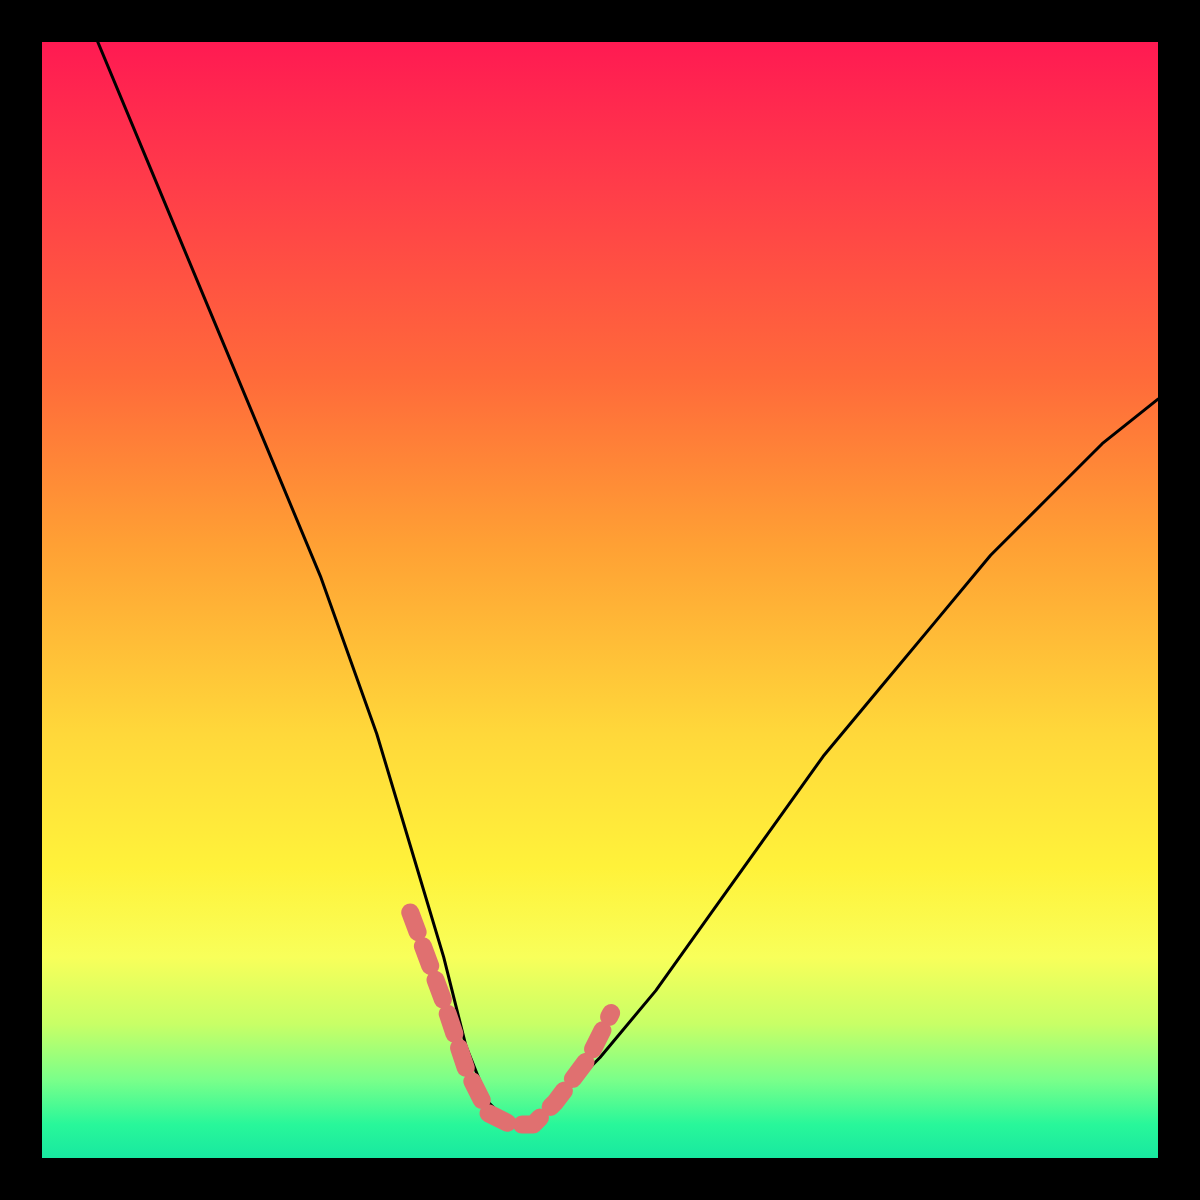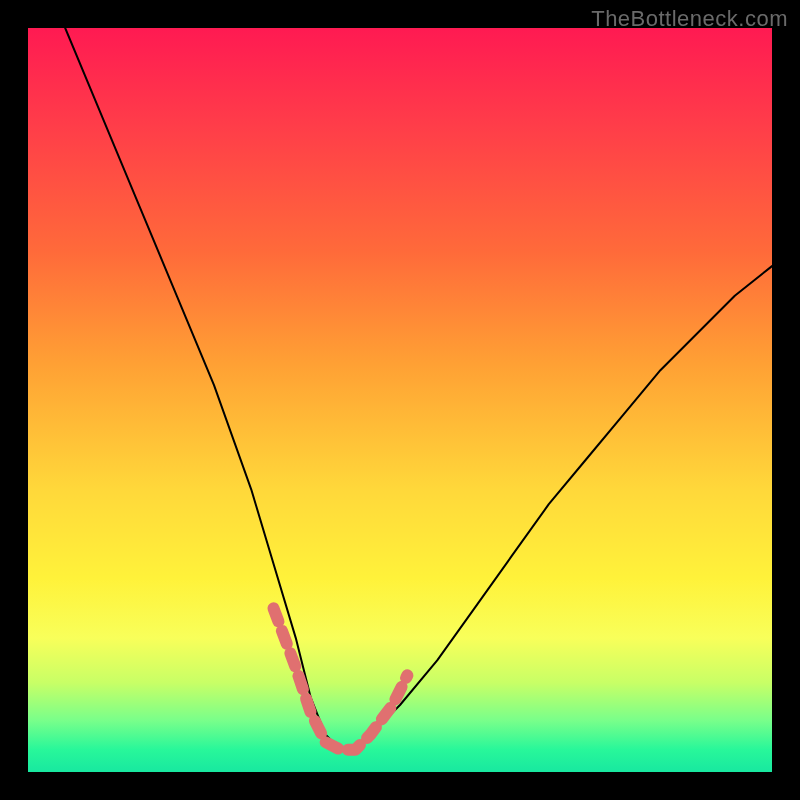--- a/index.html
+++ b/index.html
@@ -61,14 +61,13 @@
 
 <div class="outer">
   <div class="plot">
 
     <svg class="curves" viewBox="0 0 744 744" preserveAspectRatio="none">
       <path id="curve-main" fill="none" stroke="#000" stroke-width="2" stroke-linecap="round" stroke-linejoin="round" d="M37.2 0.0 L74.4 89.3 L111.6 178.6 L148.8 267.8 L186.0 357.1 L223.2 461.3 L245.5 535.7 L267.8 610.1 L282.7 669.6 L297.6 706.8 L312.5 721.7 L327.4 721.7 L342.2 706.8 L372.0 677.0 L409.2 632.4 L446.4 580.3 L483.6 528.2 L520.8 476.2 L558.0 431.5 L595.2 386.9 L632.4 342.2 L669.6 305.0 L706.8 267.8 L744.0 238.1"></path>
       <path id="curve-marker" fill="none" stroke="#e07070" stroke-width="12" stroke-linecap="round" stroke-linejoin="round" stroke-dasharray="14 10" d="M245.5 580.3 L267.8 639.8 L282.7 684.5 L297.6 714.2 L312.5 721.7 L327.4 721.7 L342.2 706.8 L364.6 677.0 L379.4 647.3"></path>
     </svg>
 
   </div>
-  <div class="watermark">TheBottleneck.com</div>
 </div>
 
 </body></html>

